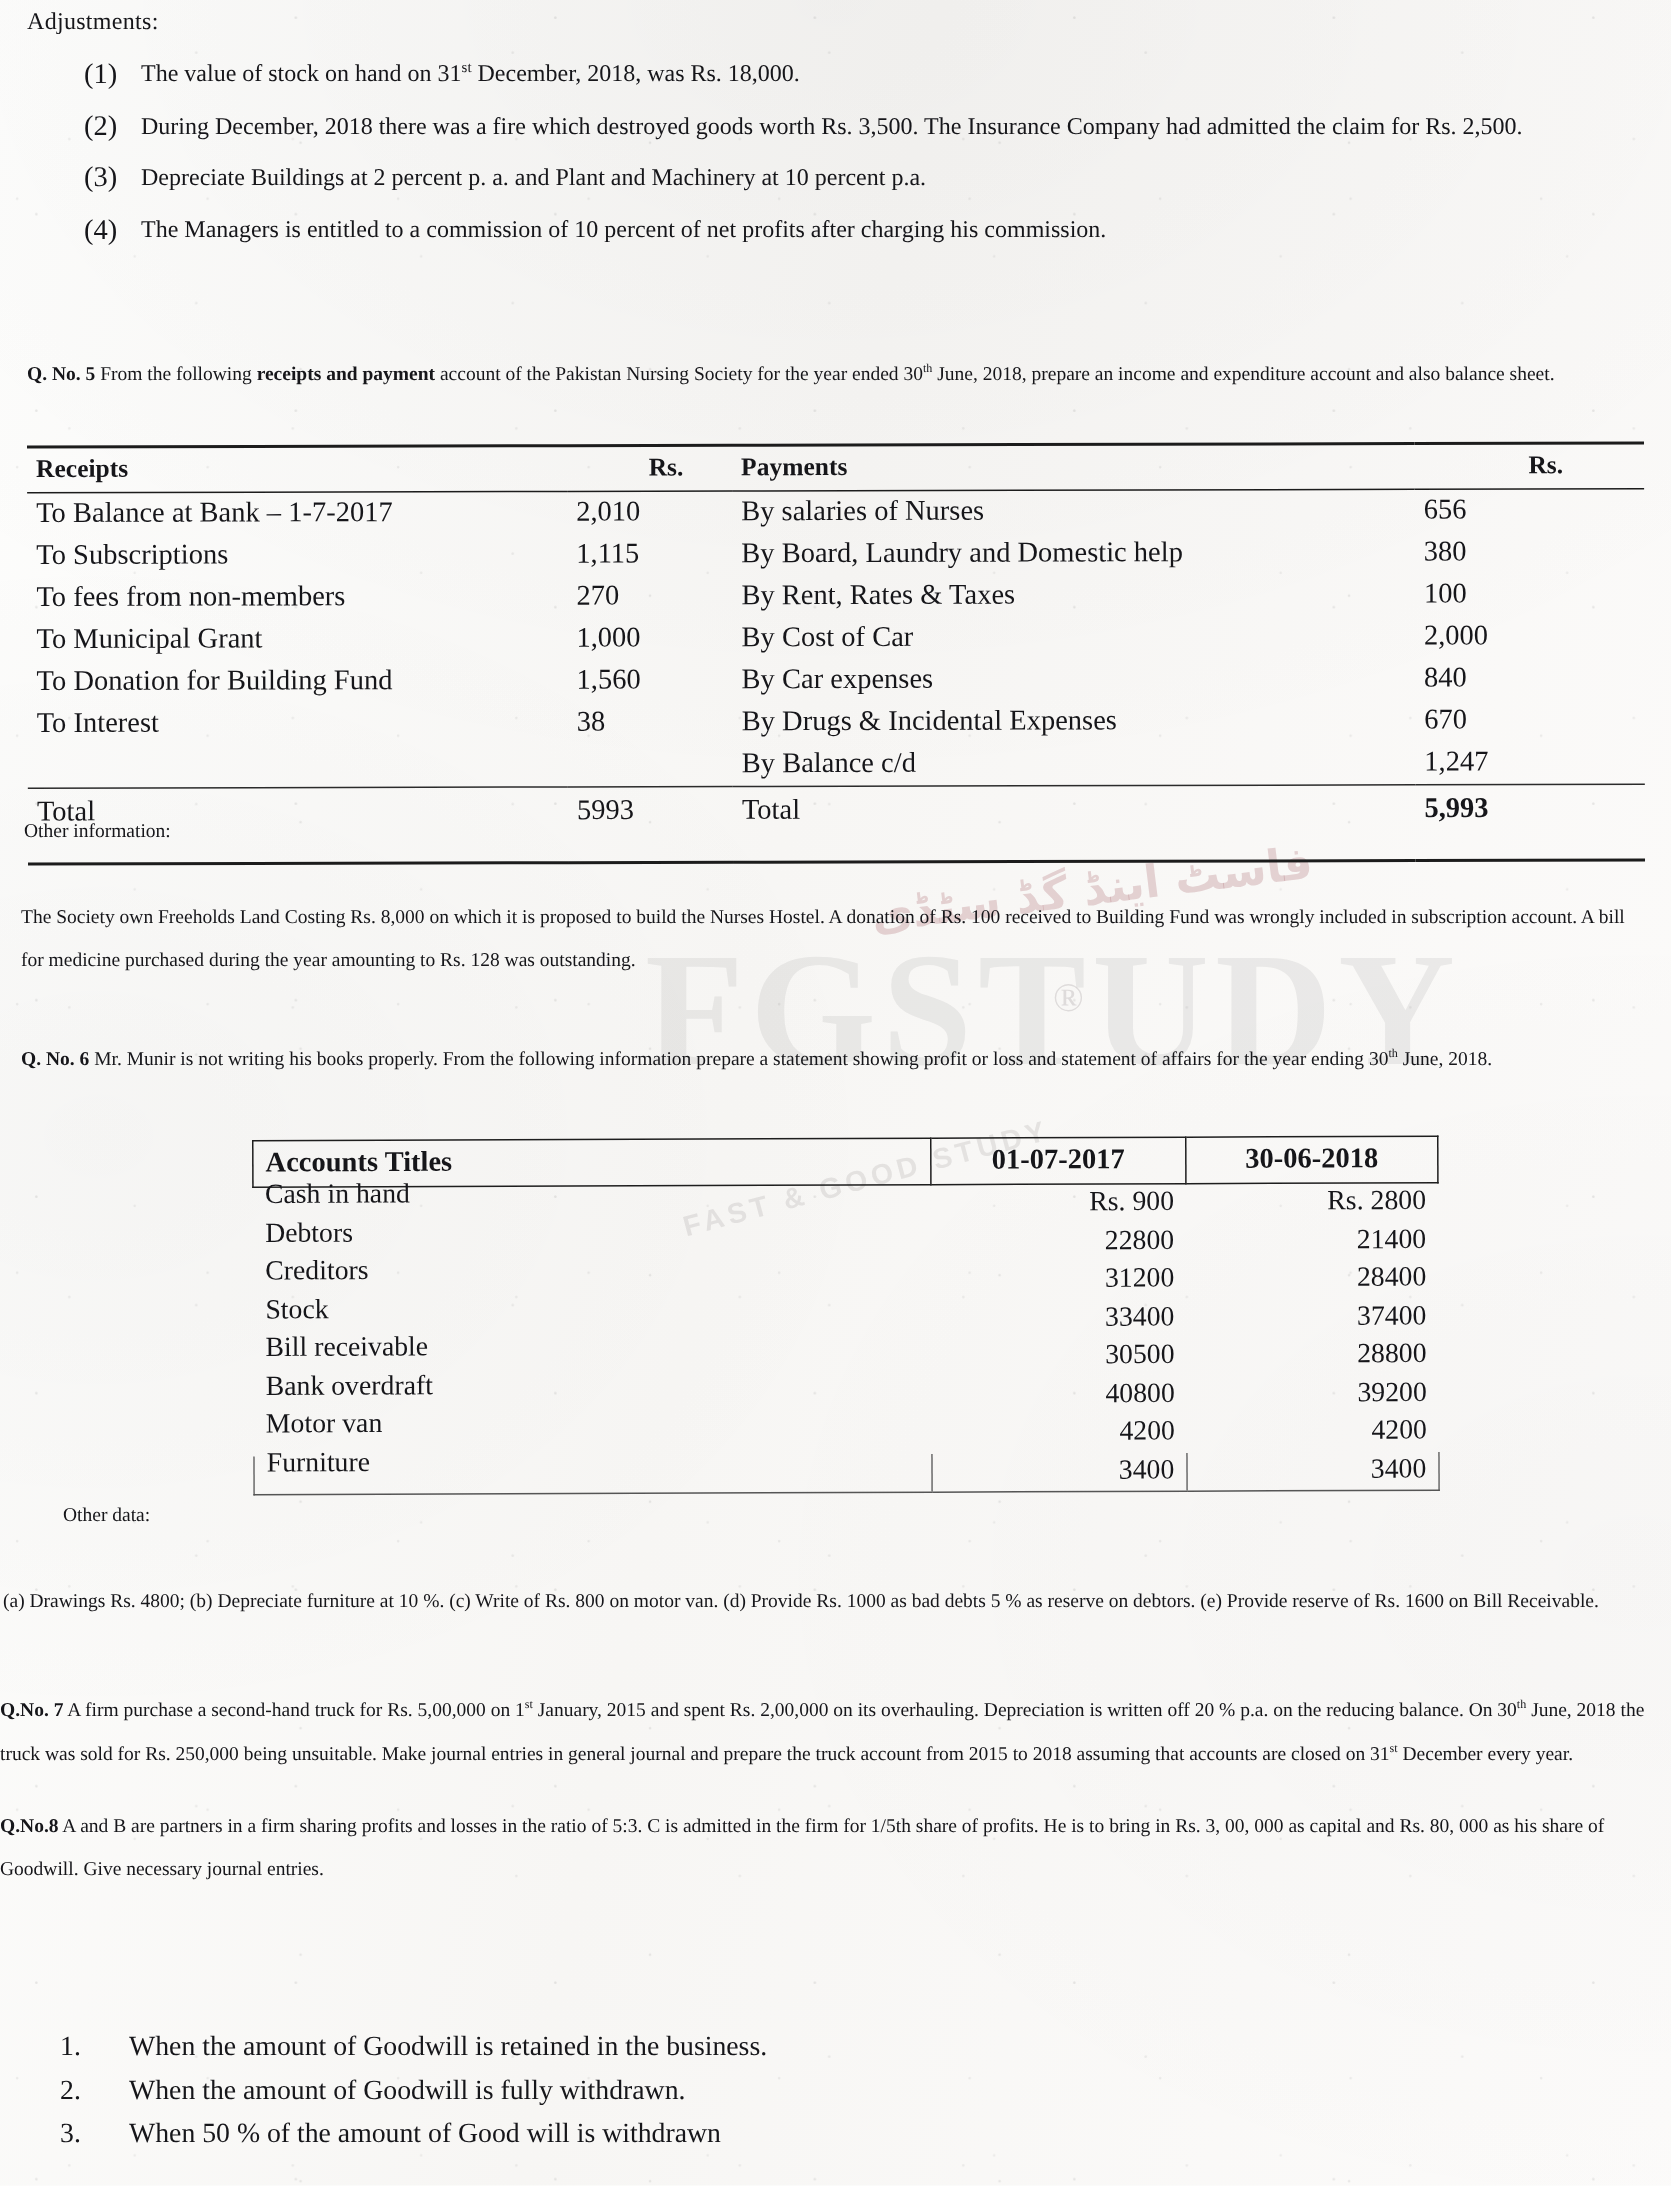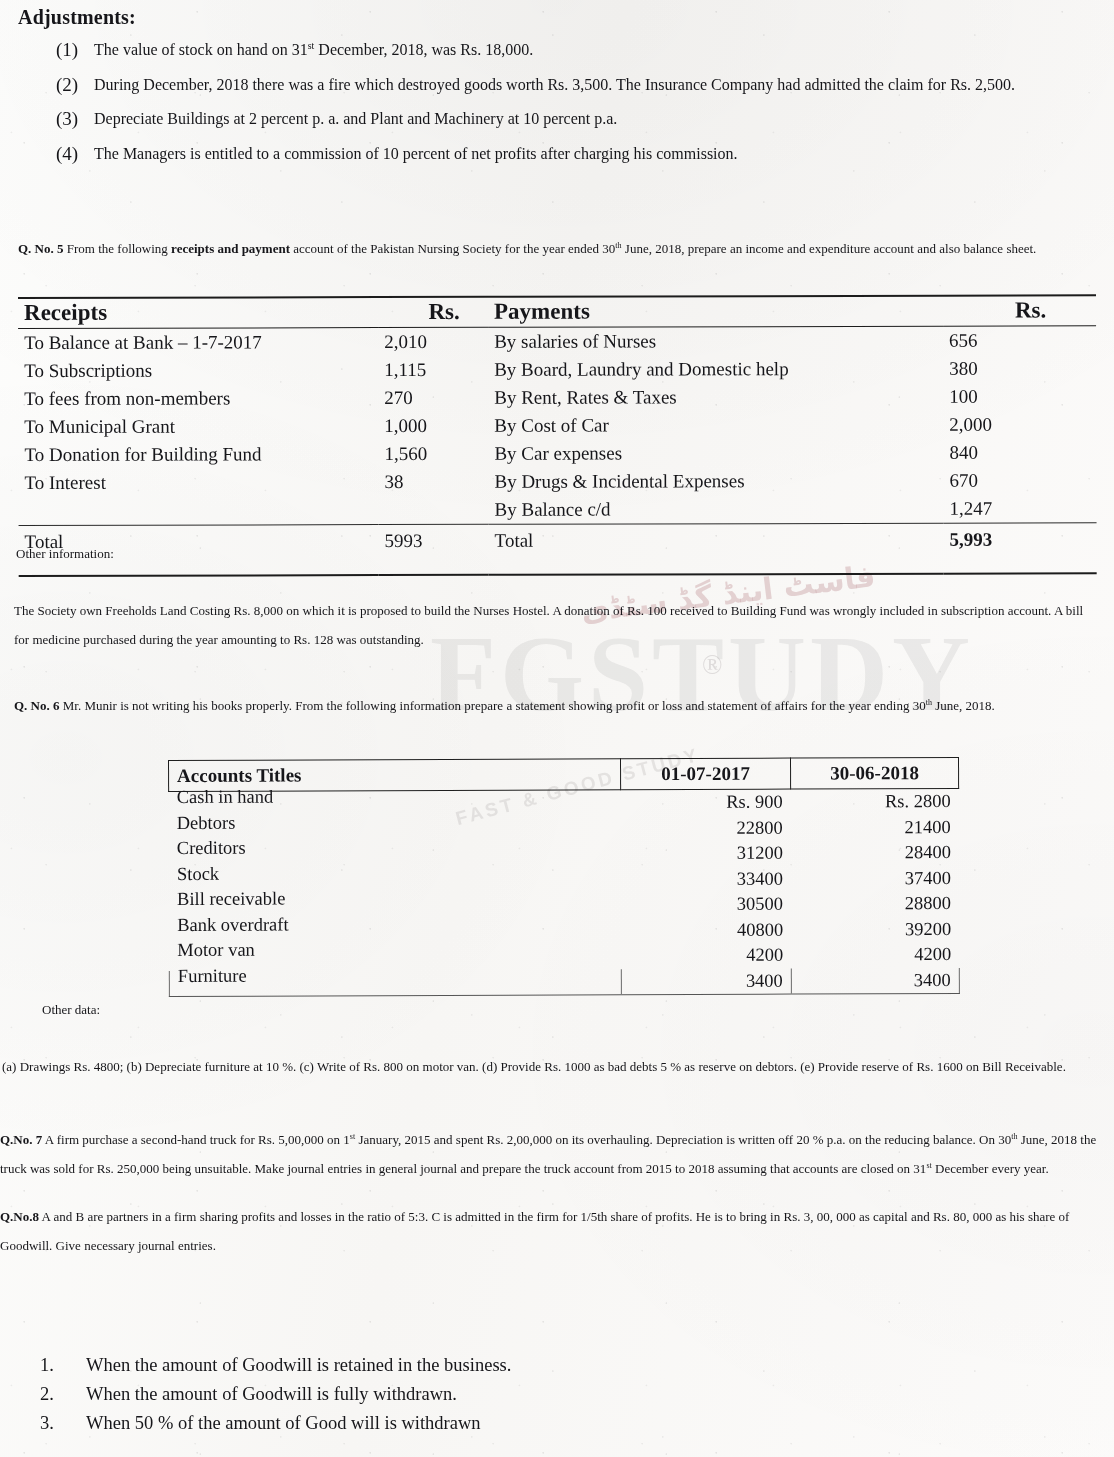--- a/index.html
+++ b/index.html
@@ -100,22 +100,22 @@
   
   .page {
     position: relative;
     z-index: 5;
     padding: 0;
   }
 
   .blk { position: absolute; }
 
   .hdg {
-    font-size: 20px;
-    font-weight: 700;
+    font-size: 16px;
+    font-weight: 400;
     letter-spacing: .2px;
   }
 
   .para {
     font-size: 13px;
     line-height: 27.5px;
     text-align: left;
   }
   .para b, .bold { font-weight: 700; }
 
@@ -165,21 +165,21 @@
   .rp-table col.c4 { width: 153px; }
 
   .rp-table th, .rp-table td {
     padding: 1px 6px 2px 6px;
     vertical-align: bottom;
     line-height: 25px;
     font-weight: 400;
   }
   .rp-table thead th {
     font-weight: 700;
-    font-size: 23px;
+    font-size: 17px;
     text-align: left;
     padding-bottom: 3px;
   }
   .rp-table thead th.num { text-align: center; padding-left: 28px; }
   .rp-table td.num { }
   .rp-table tr.rule-top th { border-top: 2.1px solid #1c1c1c; }
   .rp-table tr.head-row th { border-bottom: 1.7px solid #1c1c1c; }
   .rp-table tr.total-row td {
     border-top: 1.4px solid #2b2b2b;
     border-bottom: 2.1px solid #1c1c1c;

